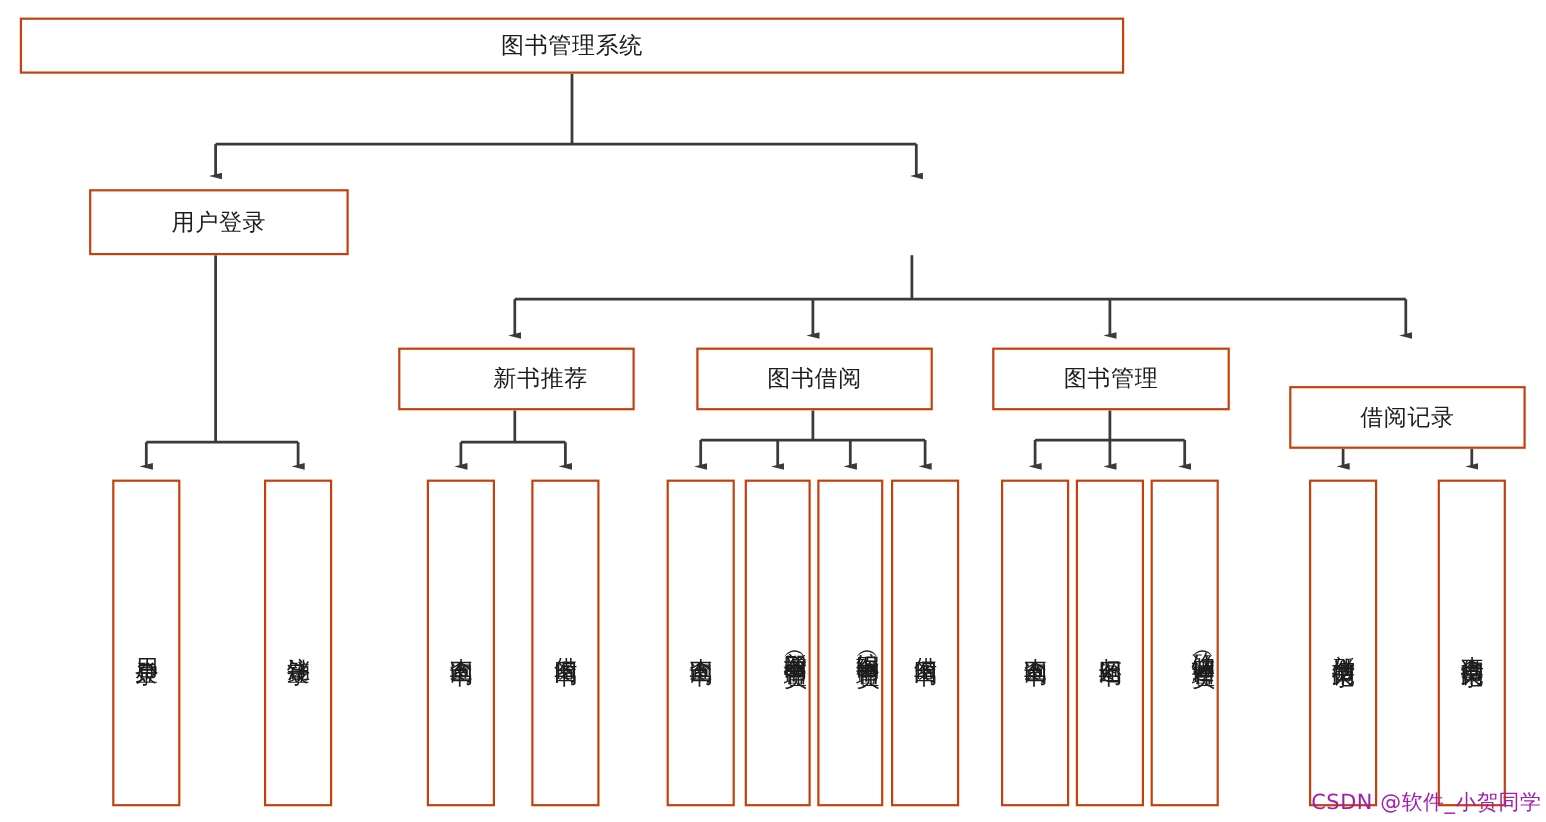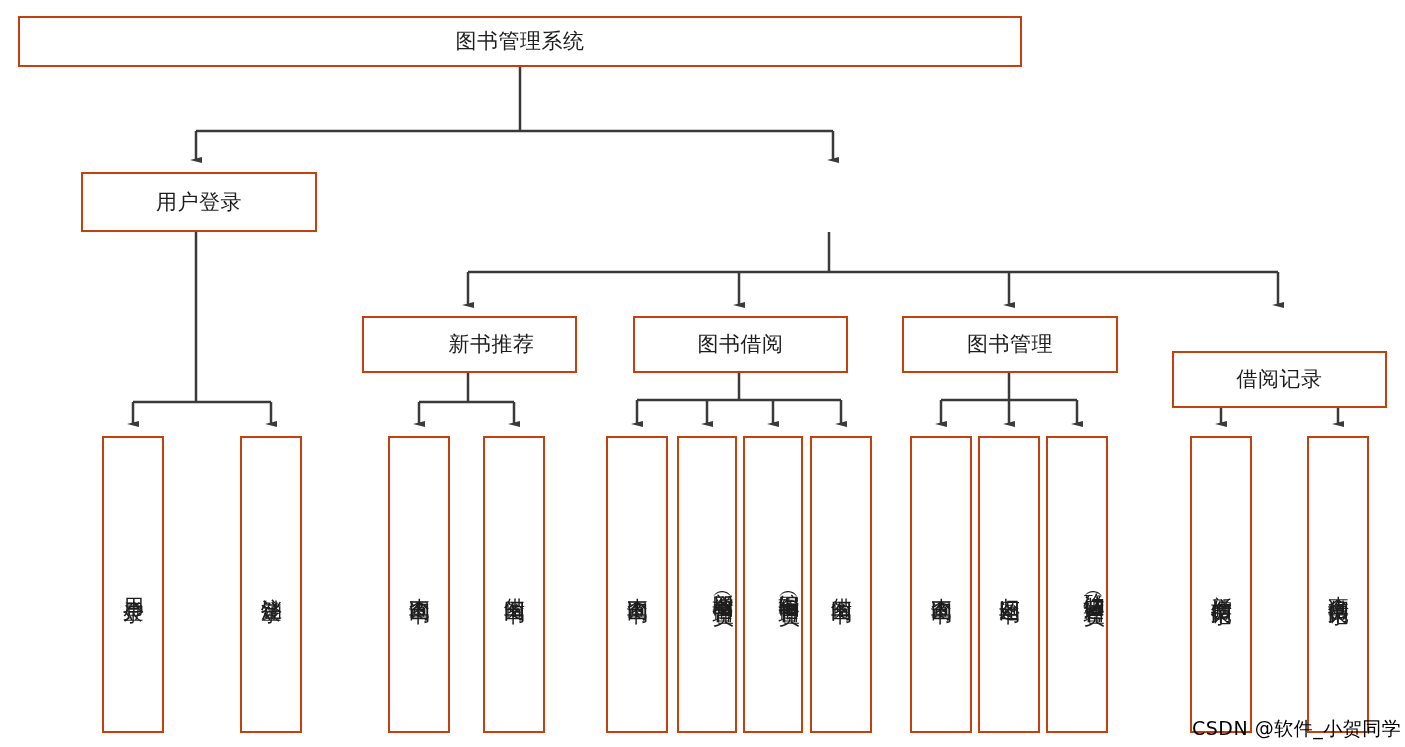--- a/index.html
+++ b/index.html
@@ -54,21 +54,21 @@
     align-items: center;
     padding: 4px 0;
     overflow: hidden;
   }
   .leaf-tall {
     align-items: flex-start;
   }
   .watermark {
     position: absolute;
     font-size: 19px;
-    color: #000000;
+    color: #a21caf;
     letter-spacing: 0.5px;
     white-space: nowrap;
     user-select: none;
   }
 </style>
 </head>
 <body>
 
 <div id="canvas">
 

